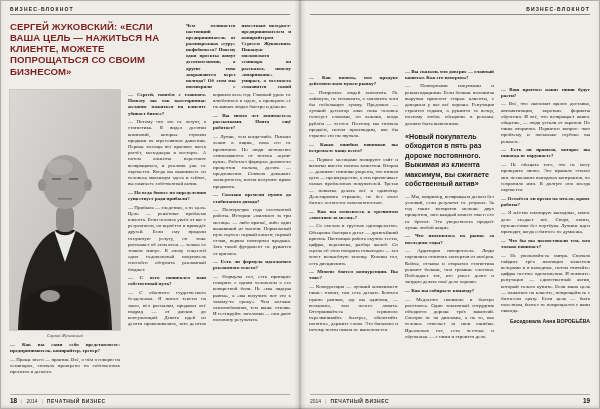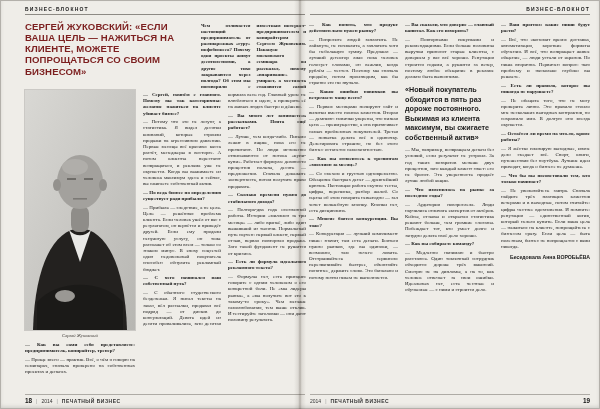--- a/index.html
+++ b/index.html
@@ -3,21 +3,21 @@
 <meta charset="utf-8">
 <style>
   html,body{margin:0;padding:0;background:#8a8a88;}
   .spread{
     position:relative;width:600px;height:409px;overflow:hidden;
     background:#efede8;color:#1a1a1a;
     font-family:"Liberation Serif",serif;
     box-shadow:inset 0 0 0 1px #b3b0aa, inset 0 -2px 4px rgba(0,0,0,.15);
   }
   .page{position:absolute;top:0;width:300px;height:409px;}
-  .page.left{left:15px;}
+  .page.left{left:0;}
   .page.right{left:300px;}
 
   .hdr{
     position:absolute;top:6px;left:10px;right:10px;
     font-family:"Liberation Sans",sans-serif;font-size:5px;font-weight:bold;
     letter-spacing:1.2px;color:#222;border-bottom:1px solid #8d8a84;padding-bottom:2px;
   }
   .hdr.r{text-align:right;}
 
   .title{
@@ -31,21 +31,21 @@
     font-size:4.9px;line-height:1.24;font-weight:bold;text-align:justify;
   }
 
   .photo{position:absolute;top:90px;left:10px;width:110px;height:240px;background:#cfcecb;overflow:hidden;box-shadow:0 0 0 1px rgba(0,0,0,.15);}
   .photo svg{display:block;}
   .caption{position:absolute;top:333px;left:10px;width:110px;font-size:4.6px;font-style:italic;color:#45413d;text-align:center;}
 
   .underphoto{position:absolute;top:342px;left:10px;width:110px;bottom:20px;overflow:hidden;}
   .leftbody{position:absolute;top:92px;left:128px;right:9px;bottom:20px;overflow:hidden;column-count:2;column-gap:7px;}
 
-  .cols3{position:absolute;top:22px;left:9px;right:10px;bottom:20px;display:flex;gap:7px;}
+  .cols3{position:absolute;top:22px;left:9px;right:10px;bottom:20px;display:flex;gap:7px;align-items:center;}
   .col{flex:1 1 0;overflow:hidden;min-width:0;}
 
   .para{margin:0 0 2.5px;font-size:5px;line-height:1.24;text-align:justify;}
   .para.q{font-weight:bold;}
 
   .pull{
     margin:5px 0 5px;font-family:"Liberation Sans",sans-serif;
     font-size:7.2px;line-height:1.32;font-weight:bold;color:#1c1c1c;
   }
   .credit{margin-top:4px;font-size:5.2px;font-weight:bold;text-align:right;font-family:"Liberation Sans",sans-serif;}

